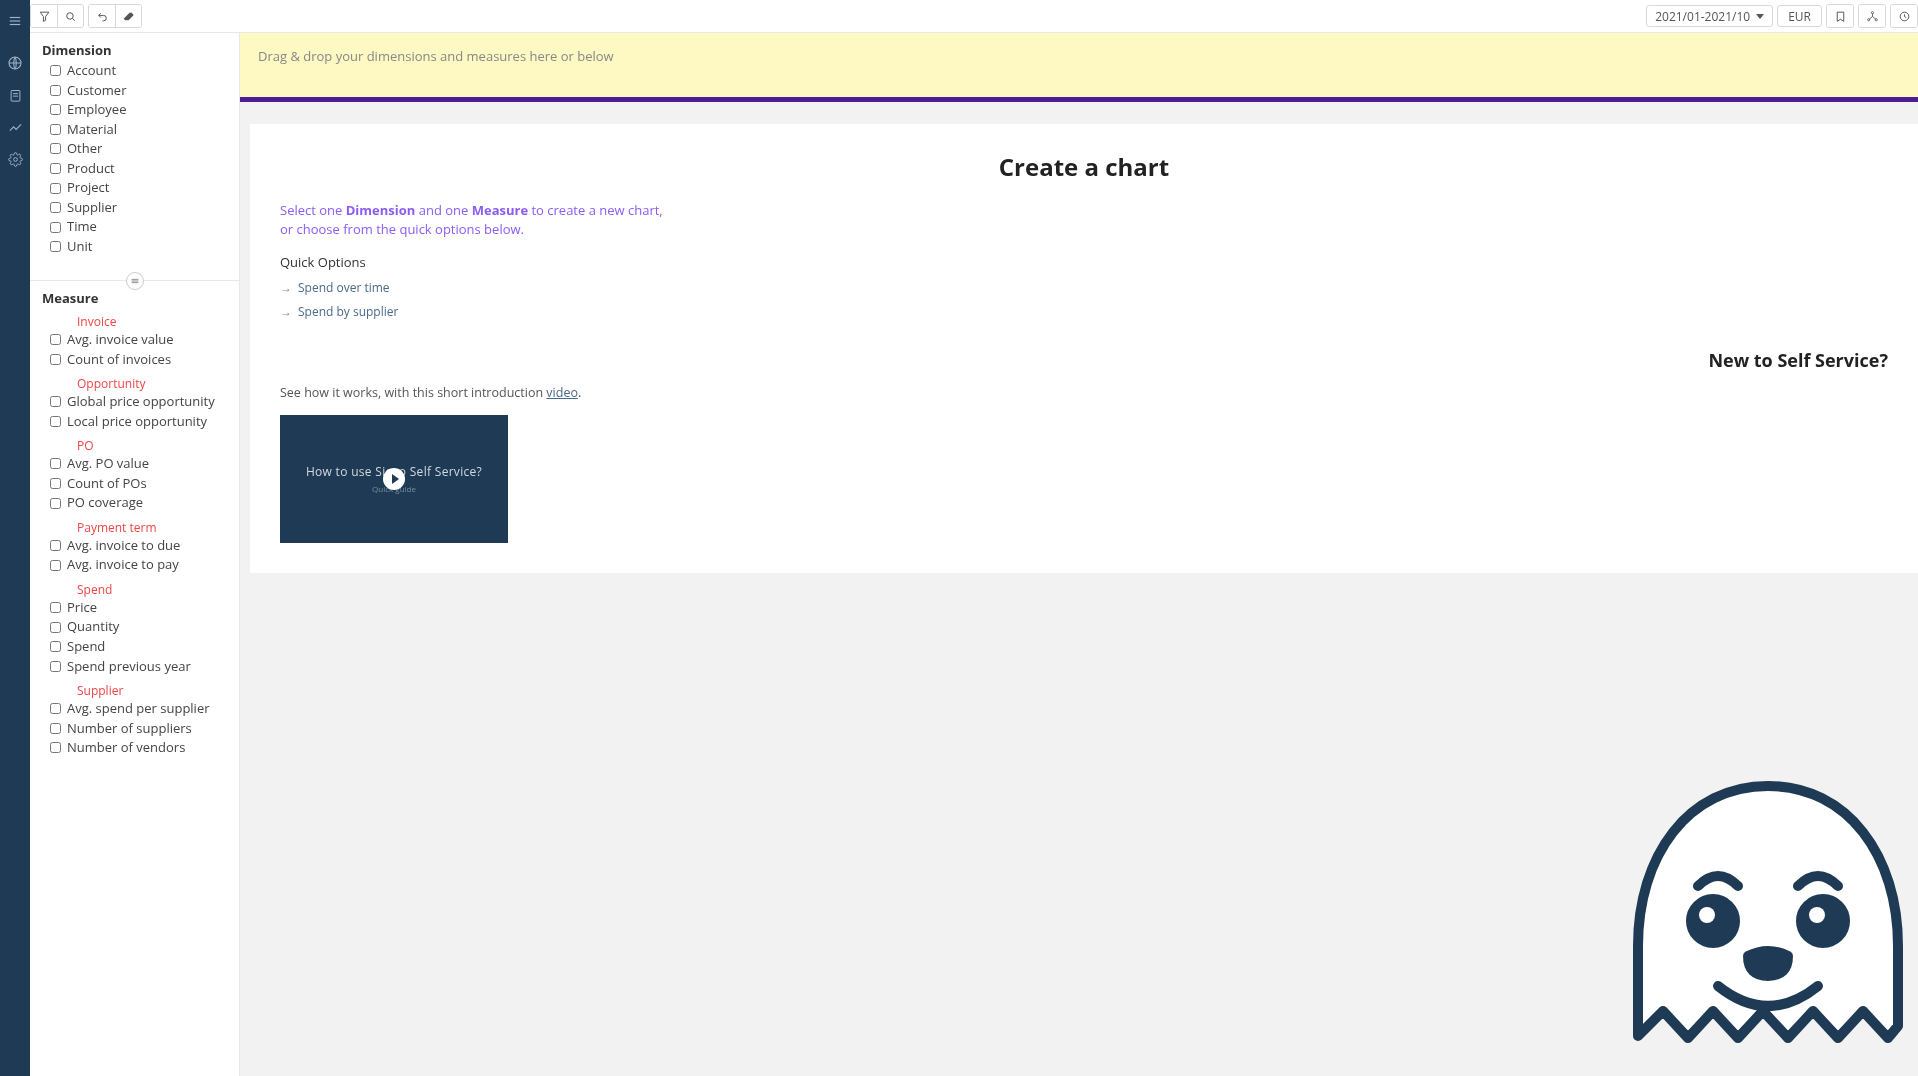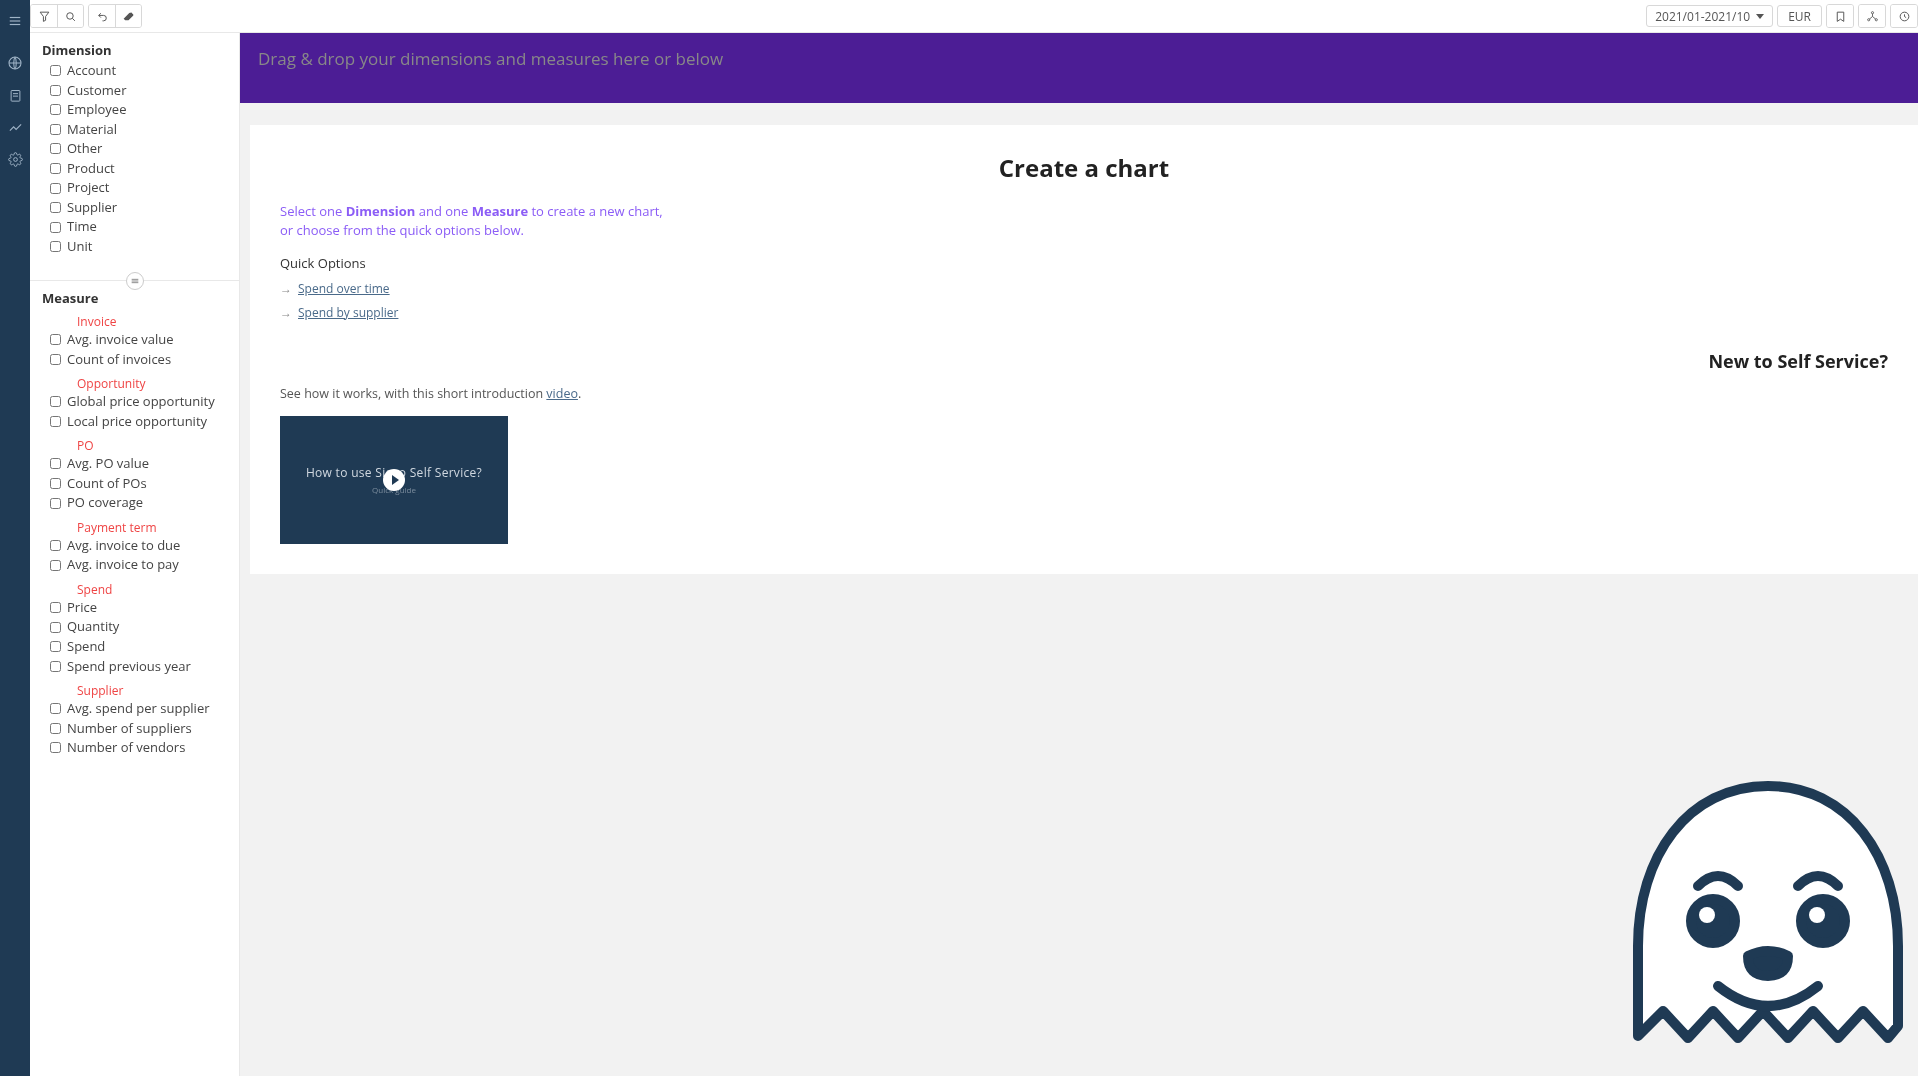--- a/index.html
+++ b/index.html
@@ -158,25 +158,25 @@
     }
     .main-area {
       flex: 1;
       background: #f2f2f2;
       display: flex;
       flex-direction: column;
       min-width: 0;
       position: relative;
     }
     .dropzone {
-      background: #4c1d95;
+      background: #fef9c3;
       color: #888;
-      font-size: 17px;
+      font-size: 13px;
       padding: 14px 18px 32px;
-      border-bottom: 1px solid #4c1d95;
+      border-bottom: 5px solid #4c1d95;
     }
     .card {
       background: #fff;
       margin: 22px 0 22px 10px;
       padding: 26px 30px 30px;
     }
     .card h1 {
       font-size: 24px;
       font-weight: 700;
       color: #222;
@@ -198,21 +198,20 @@
     }
     .quick-link {
       display: flex;
       align-items: center;
       gap: 6px;
       font-size: 12px;
       margin-bottom: 7px;
     }
     .quick-link a {
       color: #4a6a8a;
-      text-decoration: underline;
       cursor: pointer;
     }
     .quick-link .arrow { color: #888; }
     .card h2 {
       font-size: 18px;
       font-weight: 700;
       color: #222;
       margin-top: 28px;
       margin-bottom: 12px;
       text-align: right;

